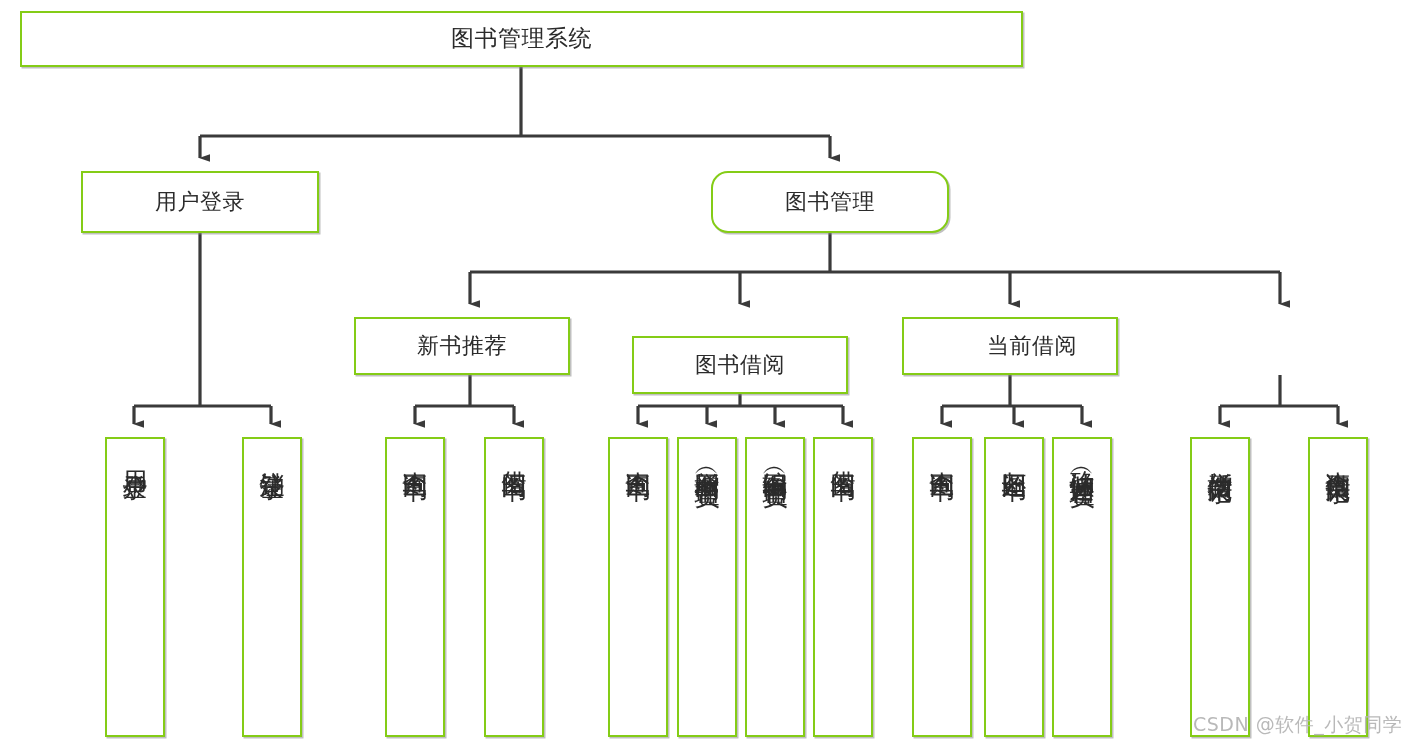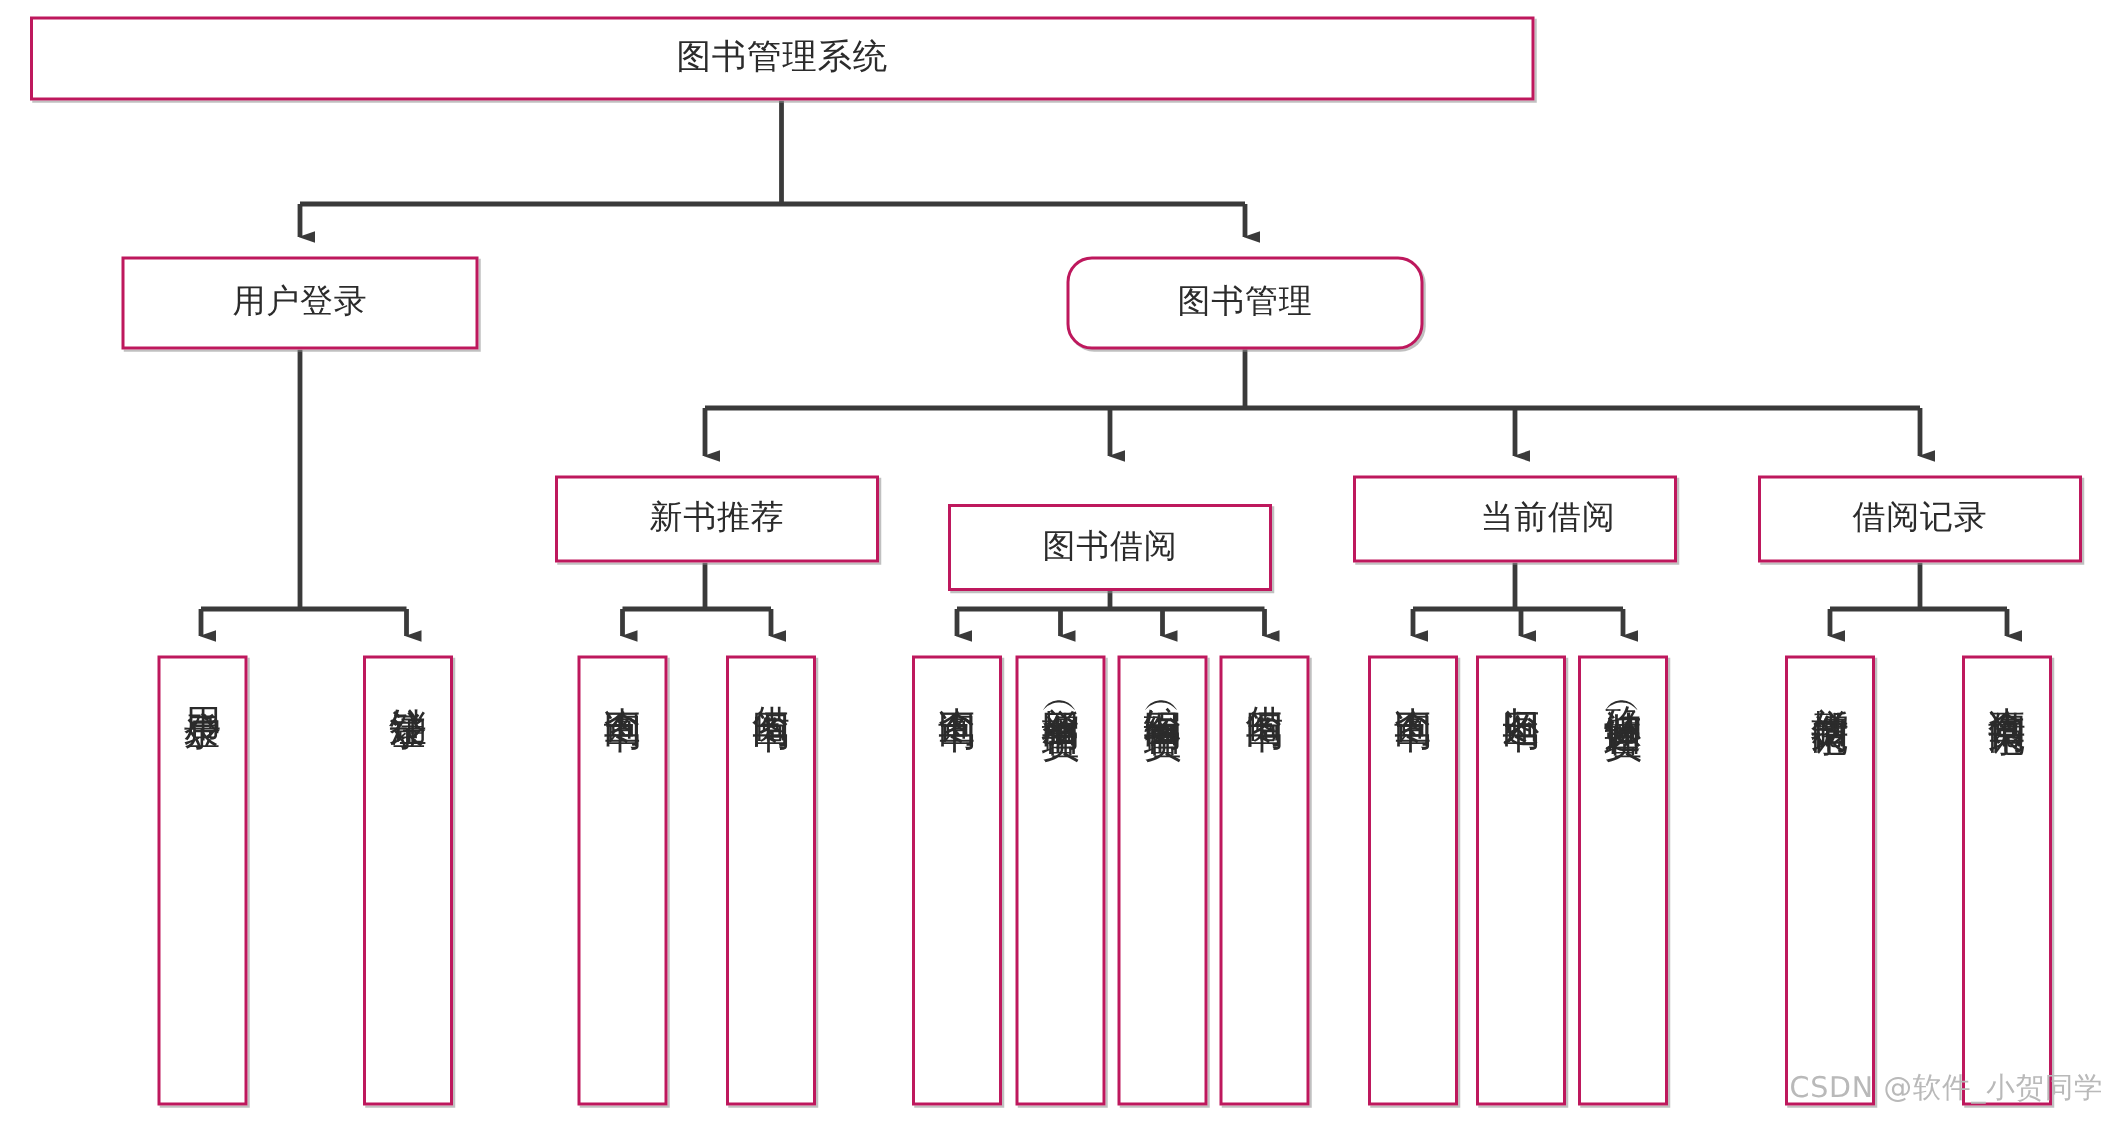--- a/index.html
+++ b/index.html
@@ -21,21 +21,21 @@
     position: absolute;
     left: 0;
     top: 0;
     width: 1405px;
     height: 747px;
   }
   .node {
     position: absolute;
     box-sizing: border-box;
     background: #ffffff;
-    border: 2px solid #be185d;
+    border: 2px solid #84cc16;
     box-shadow: 1.5px 1.5px 0 0 rgba(140,140,140,0.55);
     display: flex;
     align-items: center;
     justify-content: center;
     color: #2b2b2b;
   }
   .node .label {
     display: block;
     text-align: center;
     line-height: 1.12;
@@ -128,31 +128,28 @@
     <span class="label">图书管理系统</span>
   </div>
 
   <div class="node horizontal" style="left:81px; top:171px; width:238px; height:62px;">
     <span class="label">用户登录</span>
   </div>
   <div class="node horizontal" style="left:711px; top:171px; width:238px; height:62px;border-radius:17px;">
     <span class="label">图书管理</span>
   </div>
 
-  <div class="node horizontal" style="left:370px; top:317px; width:216px; height:58px;">
+  <div class="node horizontal" style="left:354px; top:317px; width:216px; height:58px;">
     <span class="label">新书推荐</span>
   </div>
   <div class="node horizontal" style="left:632px; top:317px; width:216px; height:58px;margin-top:19px;">
     <span class="label">图书借阅</span>
   </div>
   <div class="node horizontal" style="left:902px; top:317px; width:216px; height:58px;padding-left:44px;">
     <span class="label">当前借阅</span>
-  </div>
-  <div class="node horizontal" style="left:1172px; top:317px; width:216px; height:58px;">
-    <span class="label">借阅记录</span>
   </div>
 
   <div class="node vertical" style="left:105px; top:437px; width:60px; height:300px;">
     <span class="label">用户登录</span>
   </div>
   <div class="node vertical" style="left:242px; top:437px; width:60px; height:300px;">
     <span class="label">注销登录</span>
   </div>
   <div class="node vertical" style="left:385px; top:437px; width:60px; height:300px;">
     <span class="label">查询图书</span>

